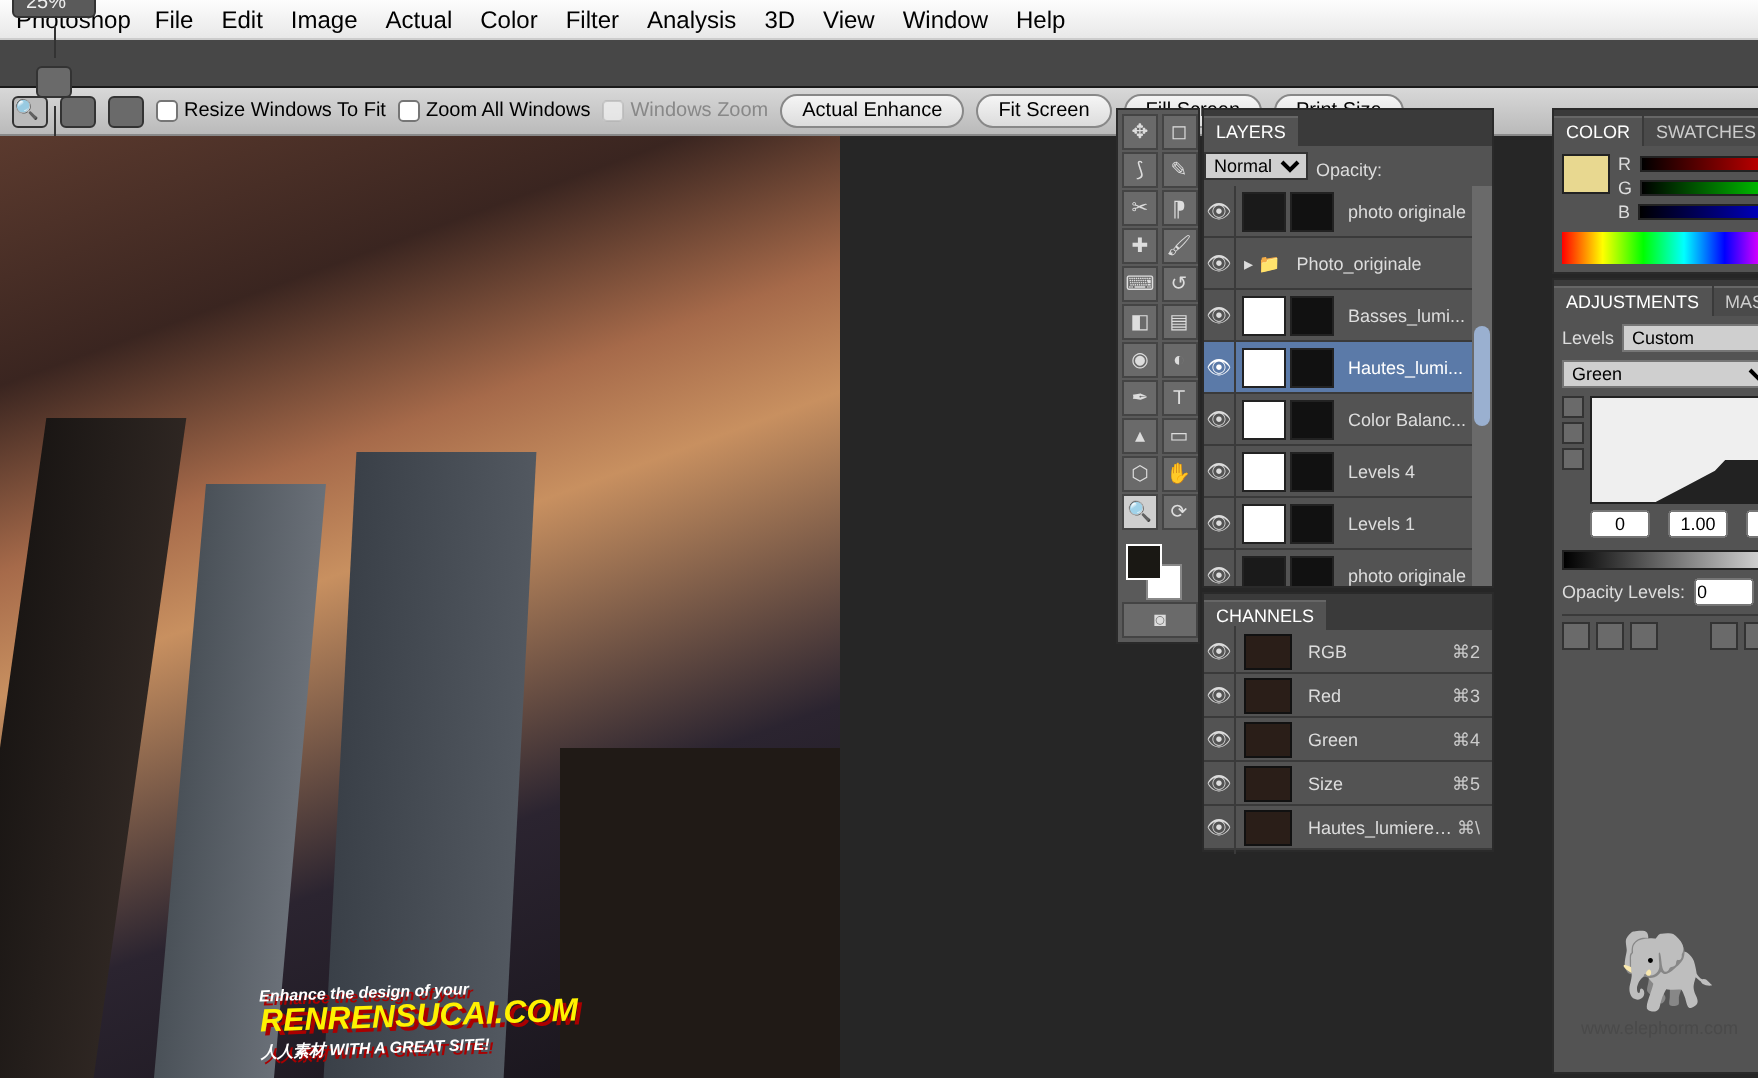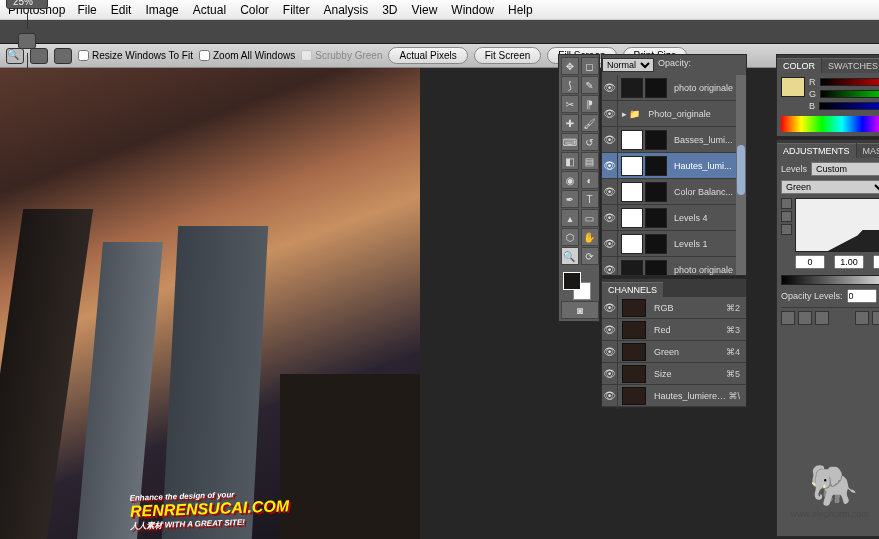--- a/index.html
+++ b/index.html
@@ -47,21 +47,21 @@
 
 .panels { position: absolute; right: 0; top: 54px; width: 278px; bottom: 0; display: flex; }
 .panel-col1 { width: 146px; display: flex; flex-direction: column; }
 .panel-col2 { width: 132px; display: flex; flex-direction: column; margin-left: 29px; }
 
 .panel { background: #535353; border: 1px solid #2a2a2a; margin-bottom: 2px; }
 .panel-tabs { height: 18px; background: #3a3a3a; display: flex; font-size: 9px; align-items: flex-end; }
 .ptab { padding: 2px 6px; color: #ccc; background: #4a4a4a; border-top: 1px solid #666; margin-right: 1px; cursor: pointer; }
 .ptab.active { background: #535353; color: #fff; }
 
-.layers-opts { display: flex; align-items: flex-start; padding: 3px 0; font-size: 9px; gap: 4px; color: #ddd; }
+.layers-opts { display: flex; align-items: flex-end; padding: 3px 0; font-size: 9px; gap: 4px; color: #ddd; }
 .layers-opts select { font-size: 9px; background: #cfcfcf; border: 1px solid #333; }
 .layers-lock { display: flex; align-items: center; padding: 2px 4px; font-size: 9px; gap: 3px; color: #ddd; border-top: 1px solid #3a3a3a; border-bottom: 1px solid #3a3a3a; }
 .lock-ico { width: 11px; height: 11px; background: #6a6a6a; border: 1px solid #333; }
 
 .layer-list { max-height: 200px; overflow-y: auto; }
 .layer-row { display: flex; align-items: center; height: 26px; border-bottom: 1px solid #3a3a3a; font-size: 9px; color: #ddd; }
 .layer-row.sel { background: #5b7aa8; color: #fff; }
 .layer-eye { width: 16px; height: 26px; display: flex; align-items: center; justify-content: center; border-right: 1px solid #3a3a3a; }
 .layer-thumbs { display: flex; gap: 2px; padding: 0 3px; }
 .lthumb { width: 22px; height: 20px; background: #fff; border: 1px solid #222; }
@@ -147,23 +147,23 @@
   <label class="opt-check">
       <input type="checkbox" style="">
       <span>Resize Windows To Fit</span>
     </label>
   <label class="opt-check">
       <input type="checkbox" style="">
       <span>Zoom All Windows</span>
     </label>
   <label class="opt-check" style="color:#888">
       <input type="checkbox" disabled="" style="">
-      <span>Scrubby Green</span>
+      <span>Windows Zoom</span>
     </label>
-  <button class="pill-btn">Actual Pixels</button>
+  <button class="pill-btn">Actual Enhance</button>
   <button class="pill-btn">Fit Screen</button>
   <button class="pill-btn">Fill Screen</button>
   <button class="pill-btn">Print Size</button>
 </div>
 
 <div class="canvas">
   <div class="canvas-img">
     <div class="buildings">
       <div class="bldg b1"></div>
         <div class="bldg b2"></div>
@@ -205,20 +205,23 @@
     <div class="sw-bg"></div>
     <div class="sw-fg"></div>
   </div>
   <div class="tool" style="grid-column:1/3;width:38px">◙</div>
 </div>
 
 <div class="panels">
   <div class="panel-col1">
 
     <div class="panel">
+      <div class="panel-tabs">
+          <div class="ptab active">LAYERS</div>
+        </div>
       <div class="layers-opts">
         <select><option>Normal</option></select>
         <span>Opacity:</span>
       </div>
       <div class="layer-list" style="position:relative">
         <div id="layers-container">
             <div class="layer-row">
     <div class="layer-eye">
                 <span class="eye-glyph">👁</span>
               </div>

